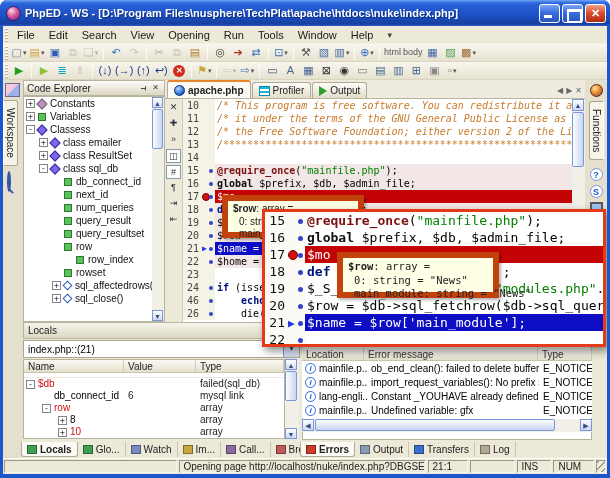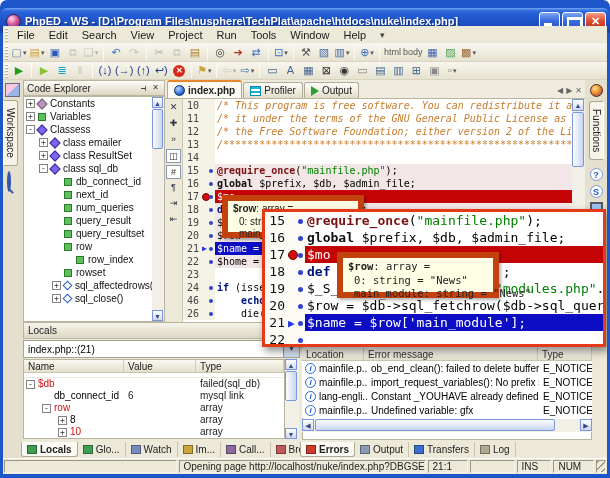--- a/index.html
+++ b/index.html
@@ -1,19 +1,19 @@
 <!DOCTYPE html>
 <html><head>
 <meta charset="utf-8">
 <style>
   html,body{margin:0;padding:0;background:#ffffff;}
   *{box-sizing:border-box;}
   #window{position:relative;width:610px;height:478px;background:#1c56c8;font-family:"Liberation Sans",sans-serif;overflow:hidden;border-radius:7px 7px 0 0;}
   
-  .titlebar{position:absolute;left:0;top:8px;width:610px;height:26px;border-radius:7px 7px 0 0;
+  .titlebar{position:absolute;left:0;top:0;width:610px;height:26px;border-radius:7px 7px 0 0;
     background:linear-gradient(180deg,#76a4ef 0%,#3a78e4 8%,#2861d8 16%,#1c50c4 60%,#173f9e 92%,#2a5ad0 100%);
     display:flex;align-items:center;padding:0 4px;color:#fff;}
   .appico{width:15px;height:15px;border-radius:50%;margin:0 4px 0 2px;flex:none;
     background:radial-gradient(circle at 35% 30%,#ffd9ec,#d4589a 45%,#6a2a8a 90%);border:1px solid #3a1a5a;}
   .apptitle{font-weight:bold;font-size:11px;white-space:nowrap;overflow:hidden;flex:1;text-shadow:1px 1px 1px #0a2a7a;}
   .winbtns{display:flex;gap:2px;}
   .winbtn{width:21px;height:19px;border-radius:3px;border:1px solid #fff;position:relative;
     background:linear-gradient(180deg,#7ba4f0,#3a6ce0 45%,#2a55c0);}
   .winbtn.close{background:linear-gradient(180deg,#f0a088,#dd5030 45%,#b02a14);}
   .winbtn.minimize::before{content:"";position:absolute;left:4px;bottom:4px;width:8px;height:3px;background:#fff;}
@@ -186,21 +186,21 @@
 
   <div class="inner">
 
     <div class="menubar">
       <span class="grips"></span>
       <span id="menuitems" style="display:flex;">
           <span class="mitem">File</span>
           <span class="mitem">Edit</span>
           <span class="mitem">Search</span>
           <span class="mitem">View</span>
-          <span class="mitem">Project</span>
+          <span class="mitem">Opening</span>
           <span class="mitem">Run</span>
           <span class="mitem">Tools</span>
           <span class="mitem">Window</span>
           <span class="mitem">Help</span>
         </span>
       <span class="mitem movr">▾</span>
     </div>
 
     <div class="tbar" style="top:18px;">
       <span class="grips"></span>
@@ -471,21 +471,21 @@
     <div class="vscroll" style="left:149px;top:71px;width:12px;height:224px;">
       <span class="sbtn" style="left:0;top:0;width:11px;height:11px;">▲</span>
       <span class="sthumb" style="left:0;top:12px;width:11px;height:40px;"></span>
       <span class="sbtn" style="left:0;bottom:0;width:11px;height:11px;">▼</span>
     </div>
 
     <div class="edtabbar">
       <span id="edtabs" style="display:flex;align-items:flex-end;">
           <span class="edtab active">
             <span class="php-ball"></span>
-            <span class="tablbl">index.php</span>
+            <span class="tablbl">apache.php</span>
           </span>
           <span class="edtab">
             <span class="prof-ico"></span>
             <span class="tablbl">Profiler</span>
           </span>
           <span class="edtab">
             <span class="out-ico"></span>
             <span class="tablbl">Output</span>
           </span>
         </span>

